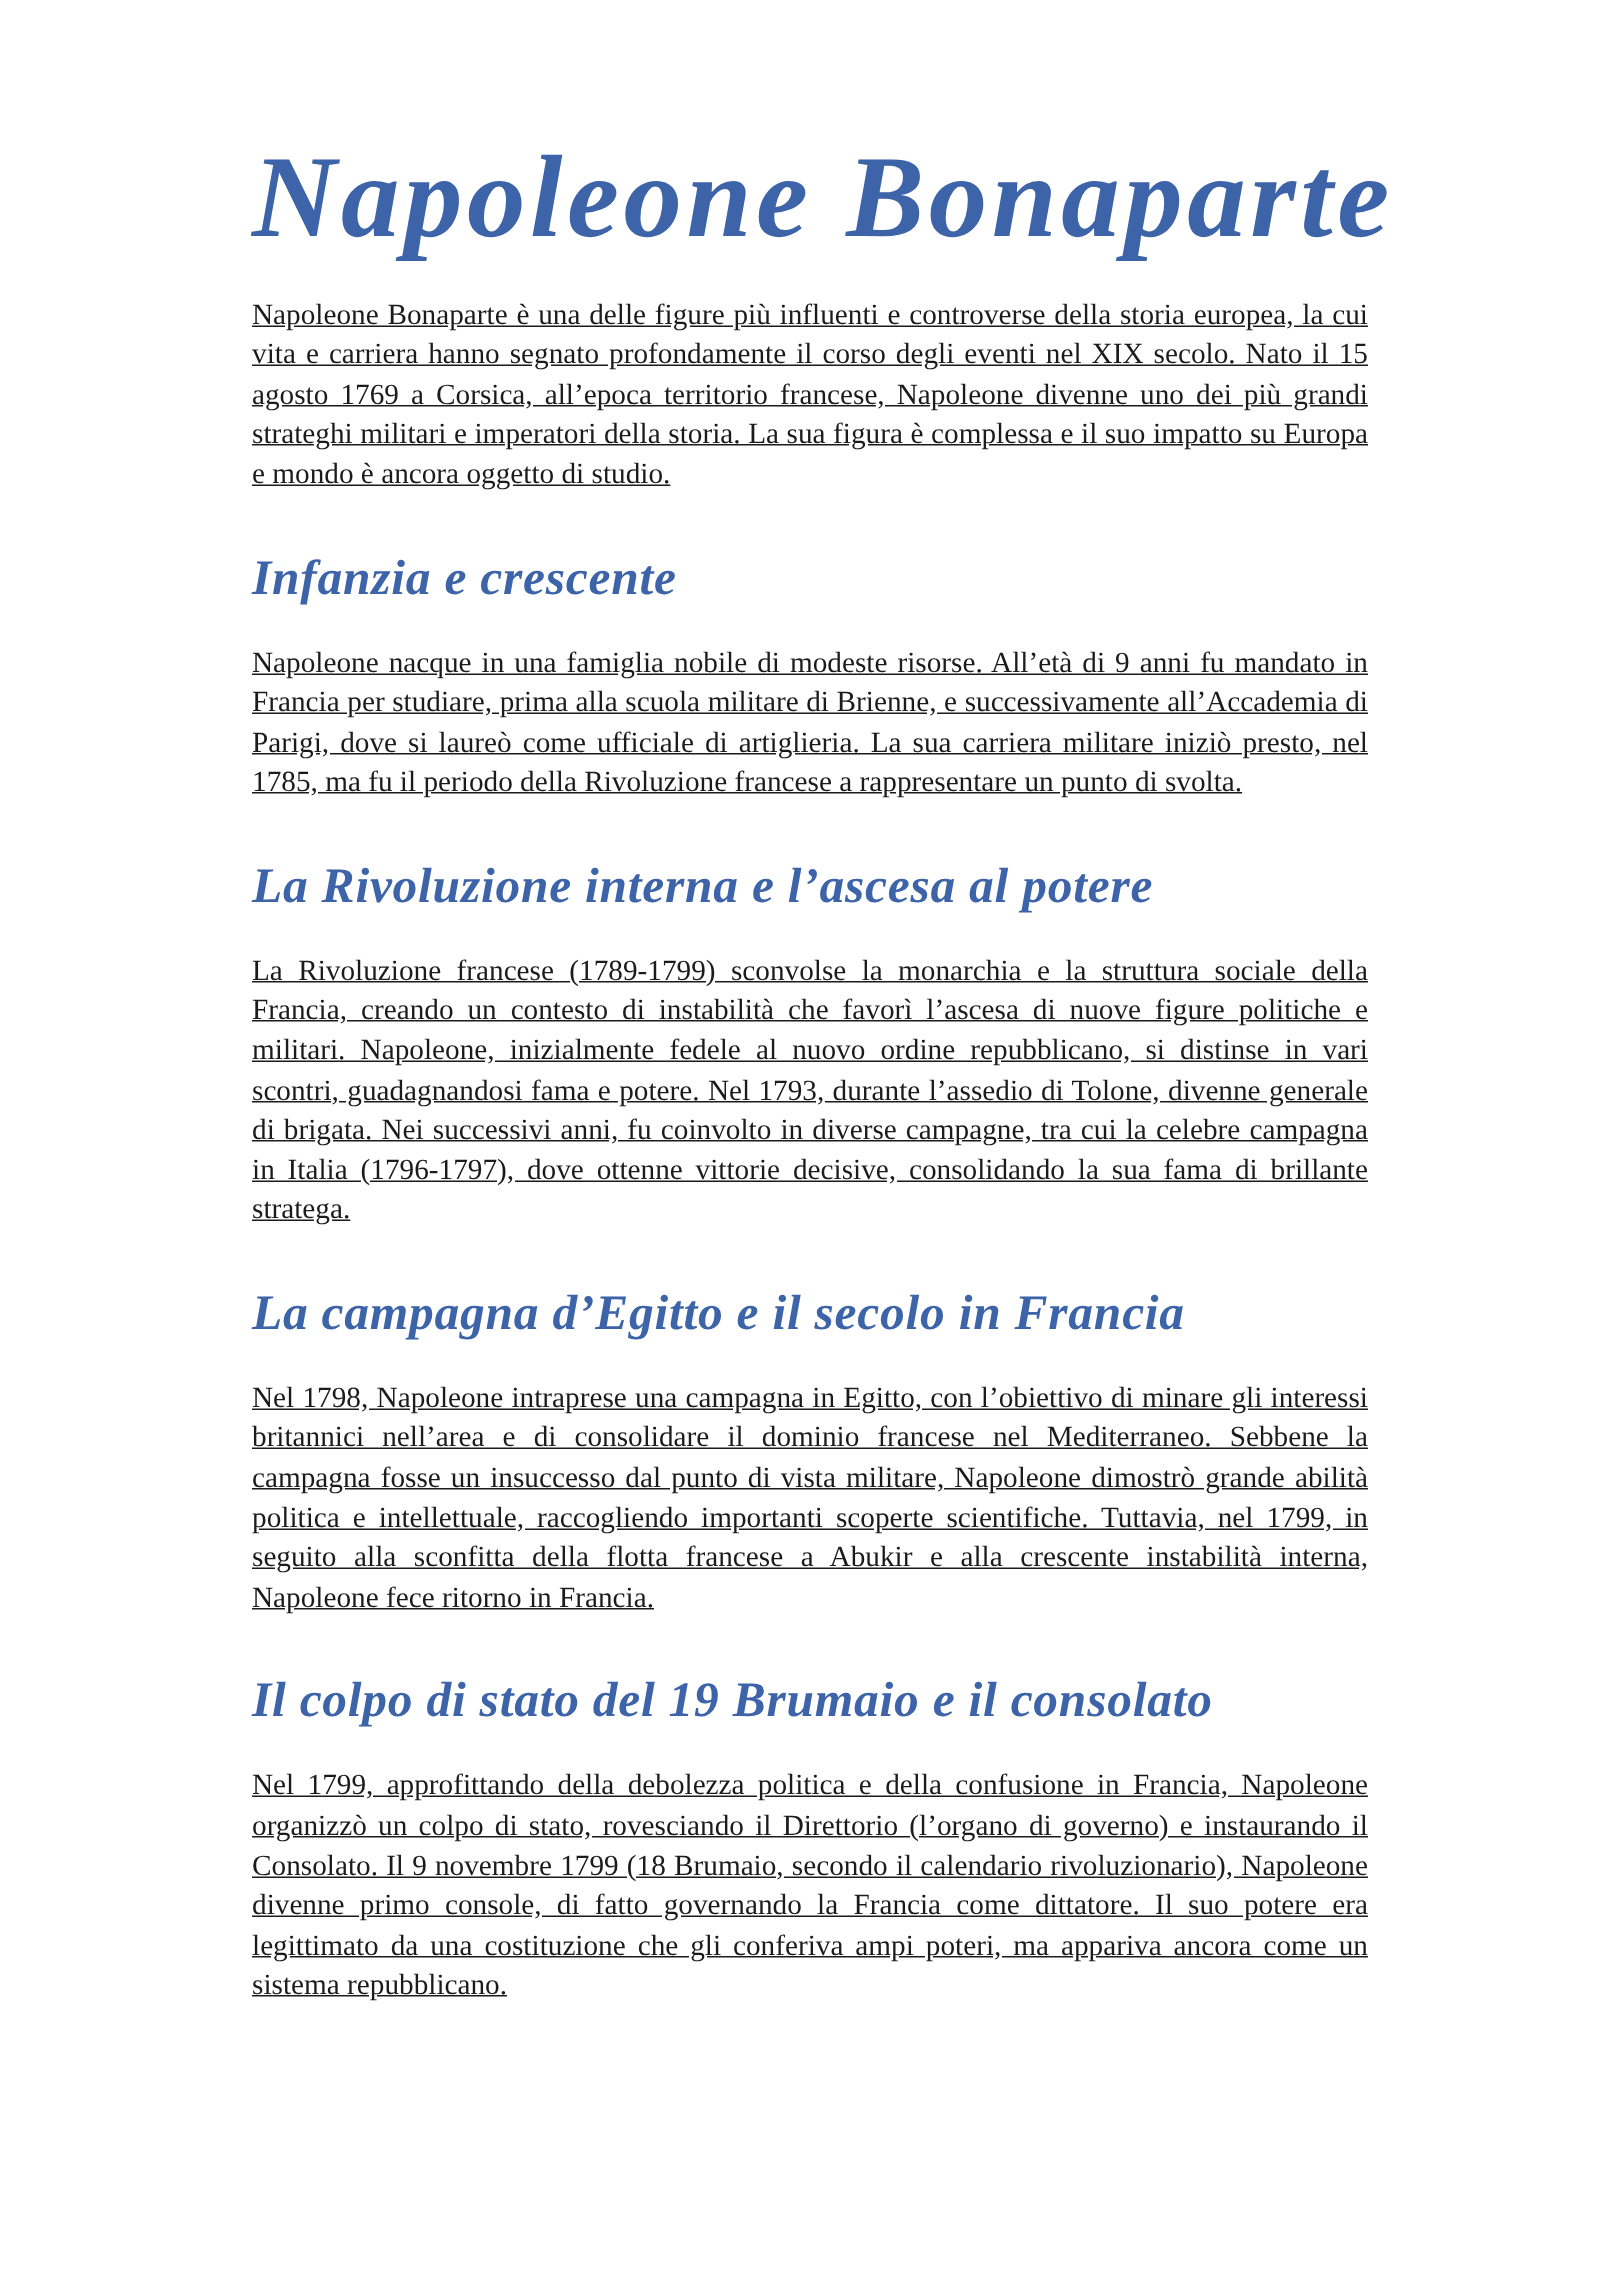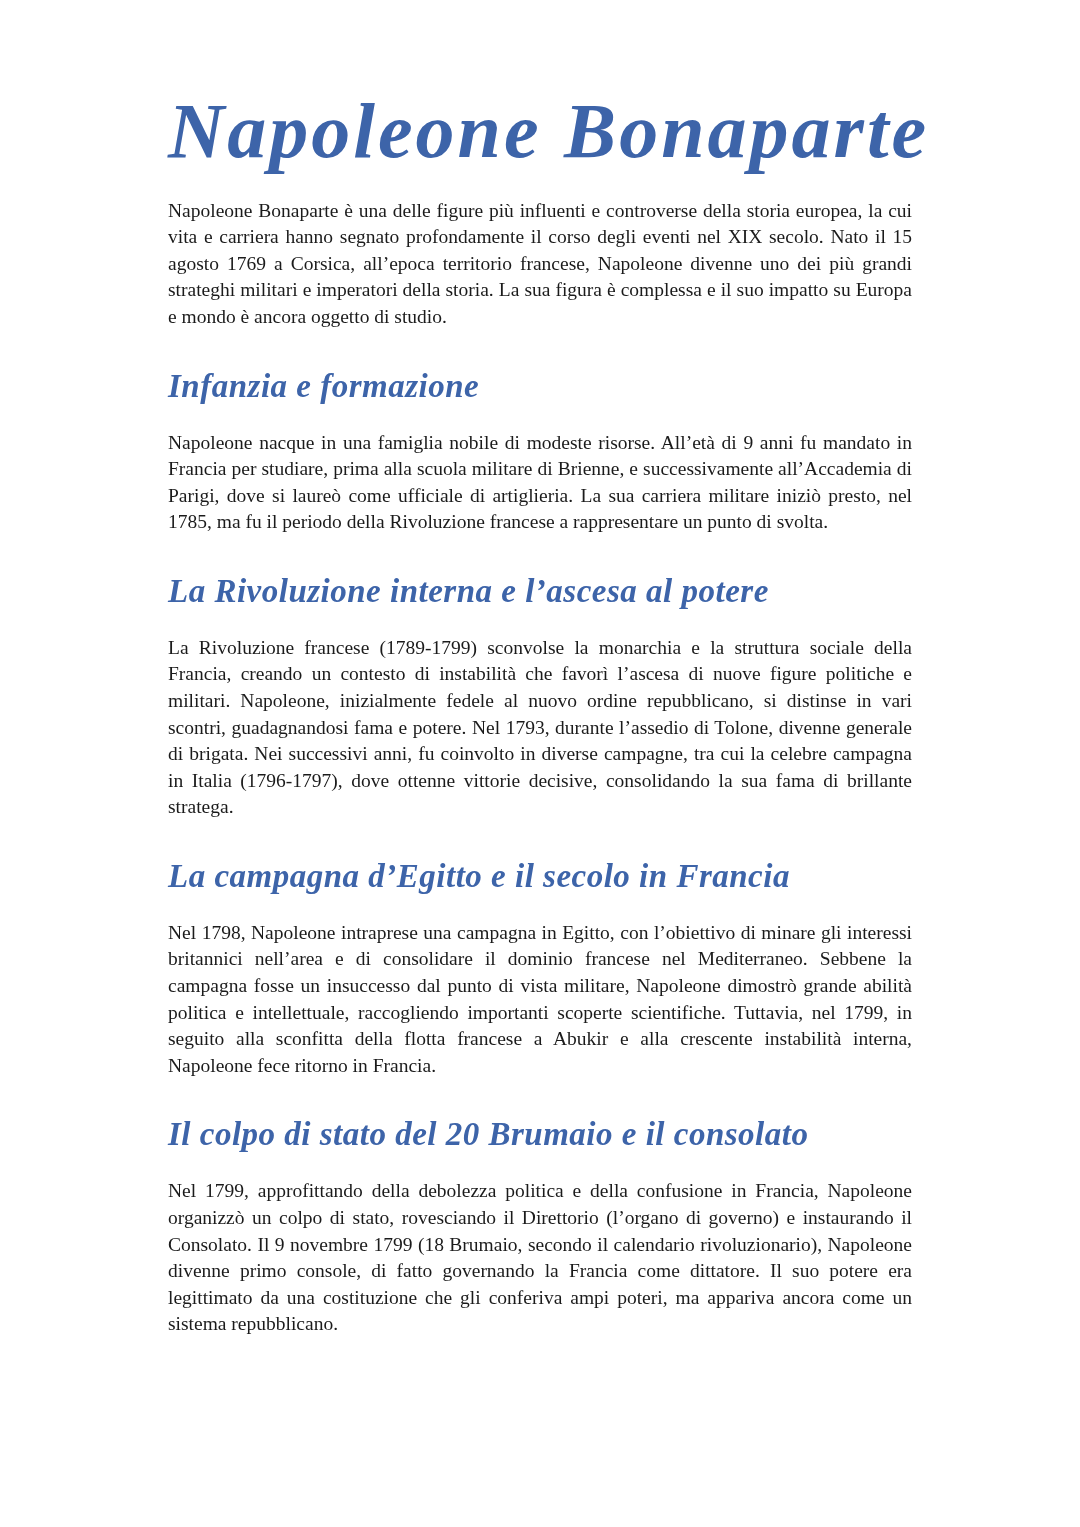--- a/index.html
+++ b/index.html
@@ -37,44 +37,45 @@
     letter-spacing:0.5px;
     margin:34px 0 22px 0;
   }
   .body-text{
     font-family:"Liberation Serif",serif;
     font-size:19.5px;
     line-height:26.6px;
     color:var(--body-text);
     text-align:justify;
     margin:0 0 24px 0;
+    text-decoration:underline;
   }
 </style>
 </head>
 <body>
 
 <div class="page">
 
   <h1 class="doc-title">Napoleone Bonaparte</h1>
 
   <p class="body-text">Napoleone Bonaparte è una delle figure più influenti e controverse della storia europea, la cui vita e carriera hanno segnato profondamente il corso degli eventi nel XIX secolo. Nato il 15 agosto 1769 a Corsica, all’epoca territorio francese, Napoleone divenne uno dei più grandi strateghi militari e imperatori della storia. La sua figura è complessa e il suo impatto su Europa e mondo è ancora oggetto di studio.</p>
 
   <section>
-    <h2 class="section-heading">Infanzia e formazione</h2>
+    <h2 class="section-heading">Infanzia e crescente</h2>
     <p class="body-text">Napoleone nacque in una famiglia nobile di modeste risorse. All’età di 9 anni fu mandato in Francia per studiare, prima alla scuola militare di Brienne, e successivamente all’Accademia di Parigi, dove si laureò come ufficiale di artiglieria. La sua carriera militare iniziò presto, nel 1785, ma fu il periodo della Rivoluzione francese a rappresentare un punto di svolta.</p>
   </section>
 
   <section>
     <h2 class="section-heading">La Rivoluzione interna e l’ascesa al potere</h2>
     <p class="body-text">La Rivoluzione francese (1789-1799) sconvolse la monarchia e la struttura sociale della Francia, creando un contesto di instabilità che favorì l’ascesa di nuove figure politiche e militari. Napoleone, inizialmente fedele al nuovo ordine repubblicano, si distinse in vari scontri, guadagnandosi fama e potere. Nel 1793, durante l’assedio di Tolone, divenne generale di brigata. Nei successivi anni, fu coinvolto in diverse campagne, tra cui la celebre campagna in Italia (1796-1797), dove ottenne vittorie decisive, consolidando la sua fama di brillante stratega.</p>
   </section>
 
   <section>
     <h2 class="section-heading">La campagna d’Egitto e il secolo in Francia</h2>
     <p class="body-text">Nel 1798, Napoleone intraprese una campagna in Egitto, con l’obiettivo di minare gli interessi britannici nell’area e di consolidare il dominio francese nel Mediterraneo. Sebbene la campagna fosse un insuccesso dal punto di vista militare, Napoleone dimostrò grande abilità politica e intellettuale, raccogliendo importanti scoperte scientifiche. Tuttavia, nel 1799, in seguito alla sconfitta della flotta francese a Abukir e alla crescente instabilità interna, Napoleone fece ritorno in Francia.</p>
   </section>
 
   <section>
-    <h2 class="section-heading">Il colpo di stato del 20 Brumaio e il consolato</h2>
+    <h2 class="section-heading">Il colpo di stato del 19 Brumaio e il consolato</h2>
     <p class="body-text">Nel 1799, approfittando della debolezza politica e della confusione in Francia, Napoleone organizzò un colpo di stato, rovesciando il Direttorio (l’organo di governo) e instaurando il Consolato. Il 9 novembre 1799 (18 Brumaio, secondo il calendario rivoluzionario), Napoleone divenne primo console, di fatto governando la Francia come dittatore. Il suo potere era legittimato da una costituzione che gli conferiva ampi poteri, ma appariva ancora come un sistema repubblicano.</p>
   </section>
 
 </div>
 
 </body></html>

